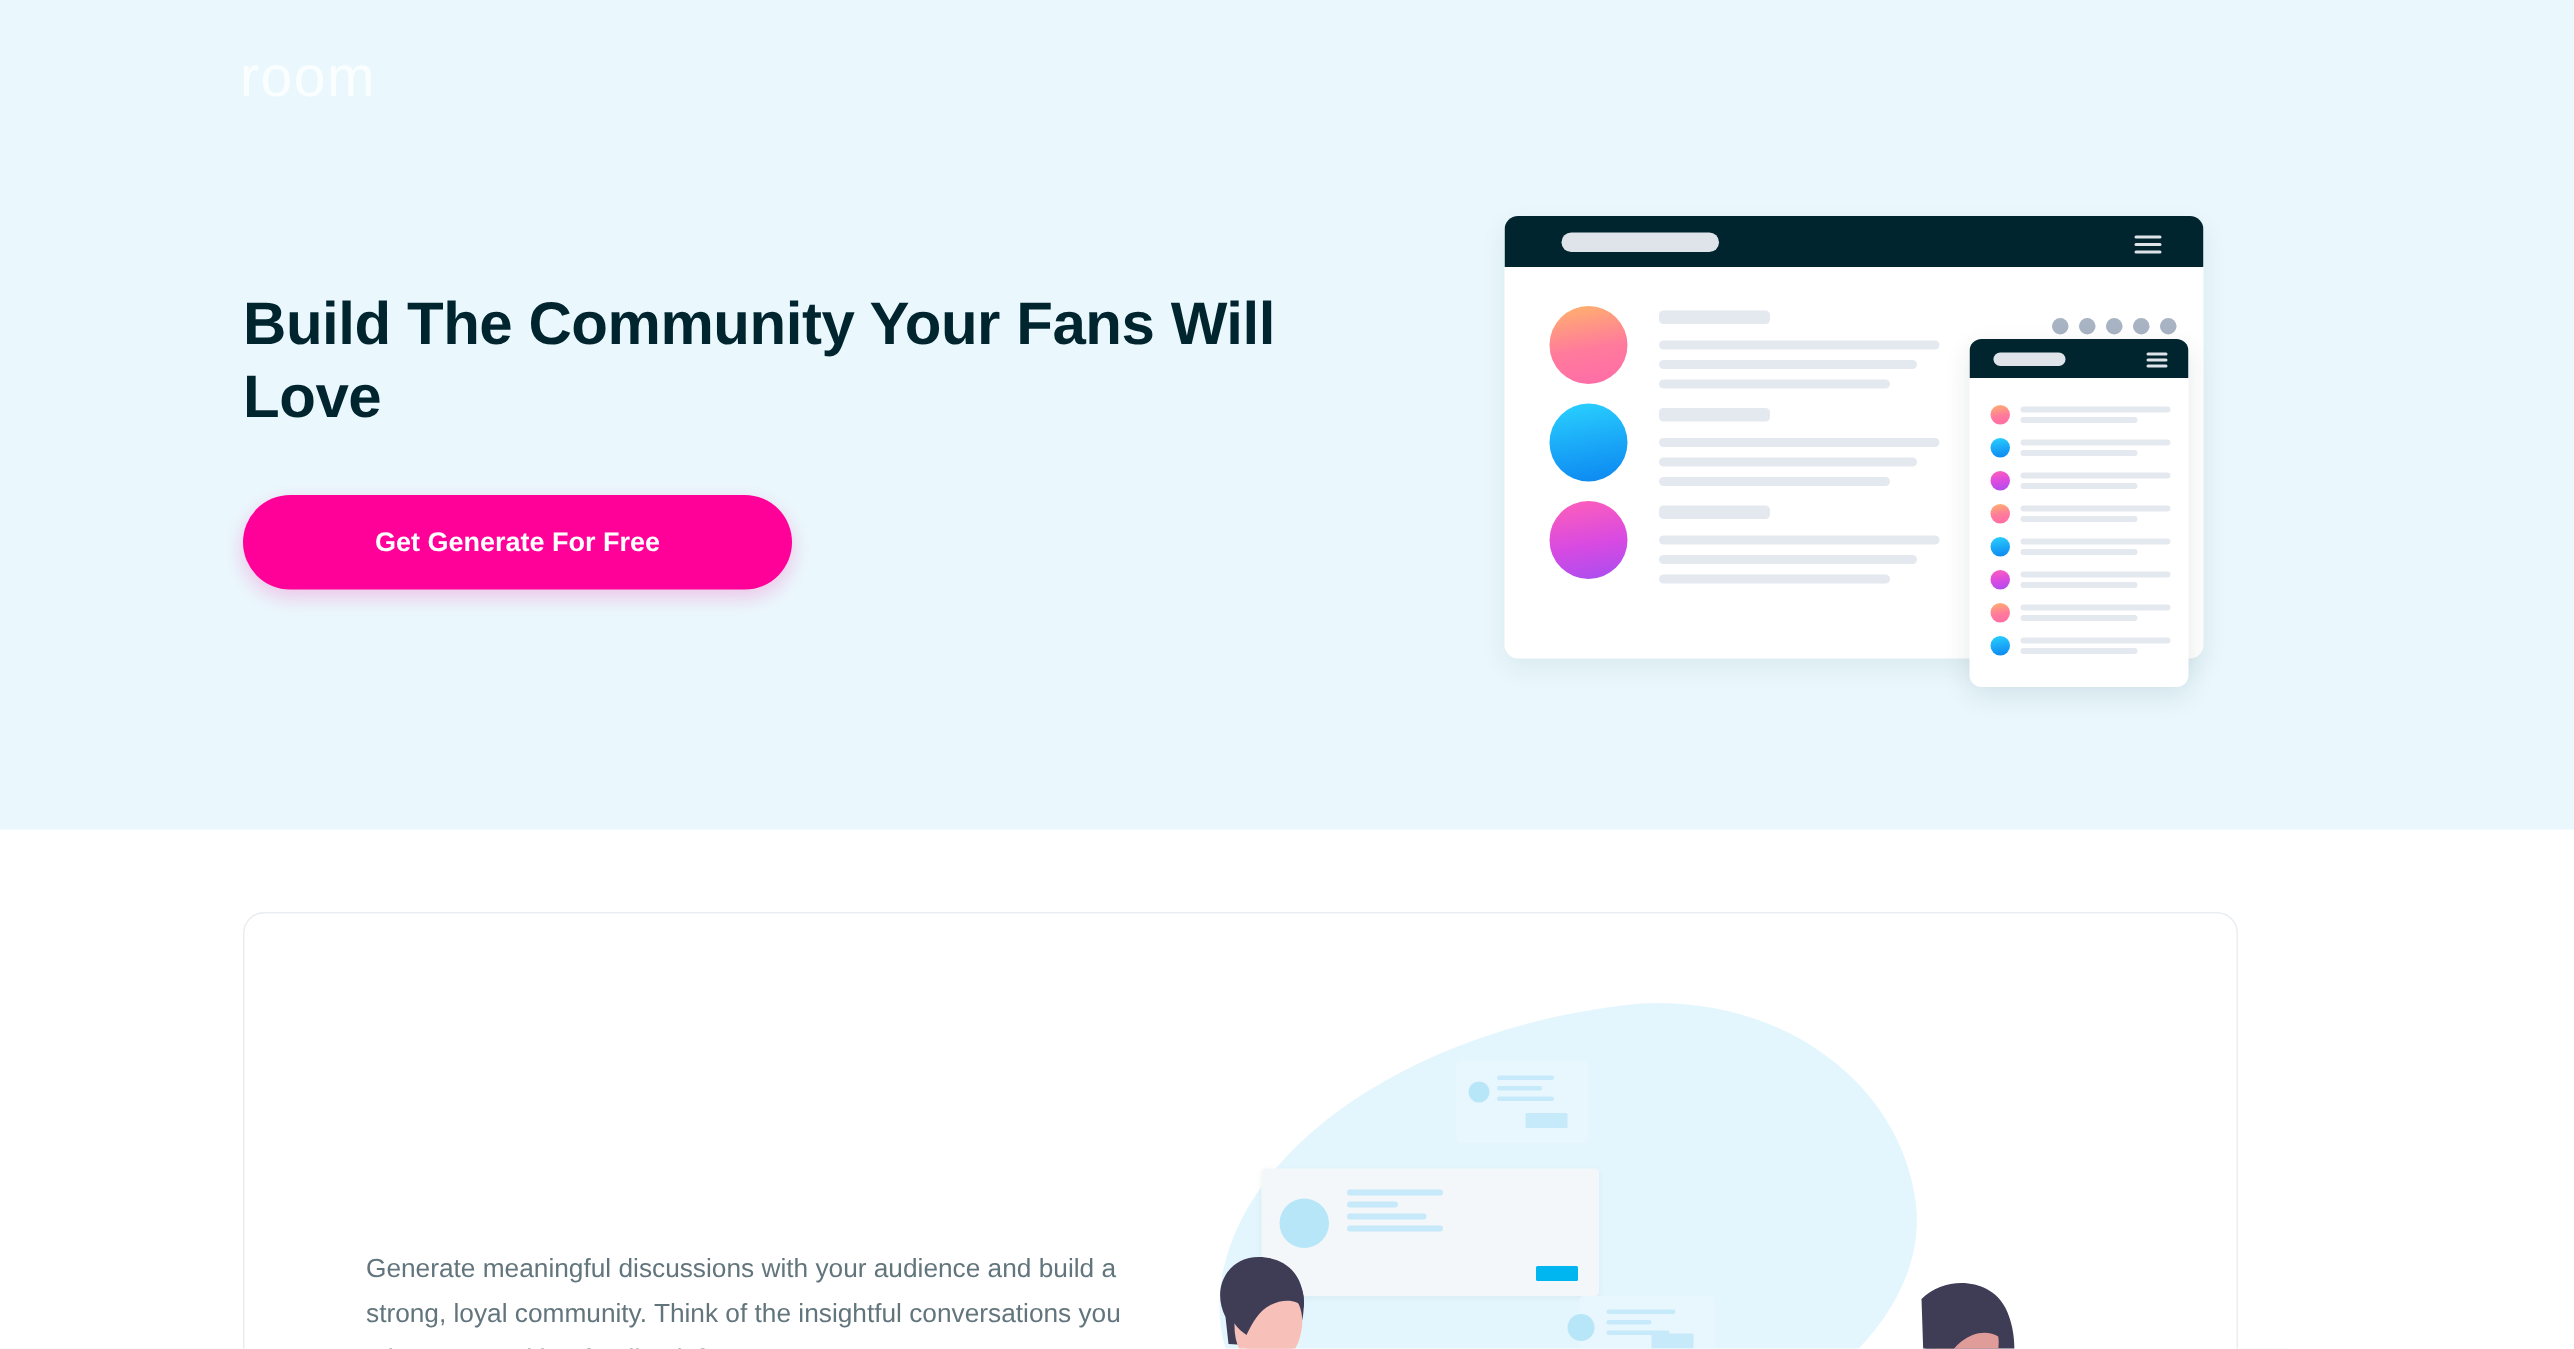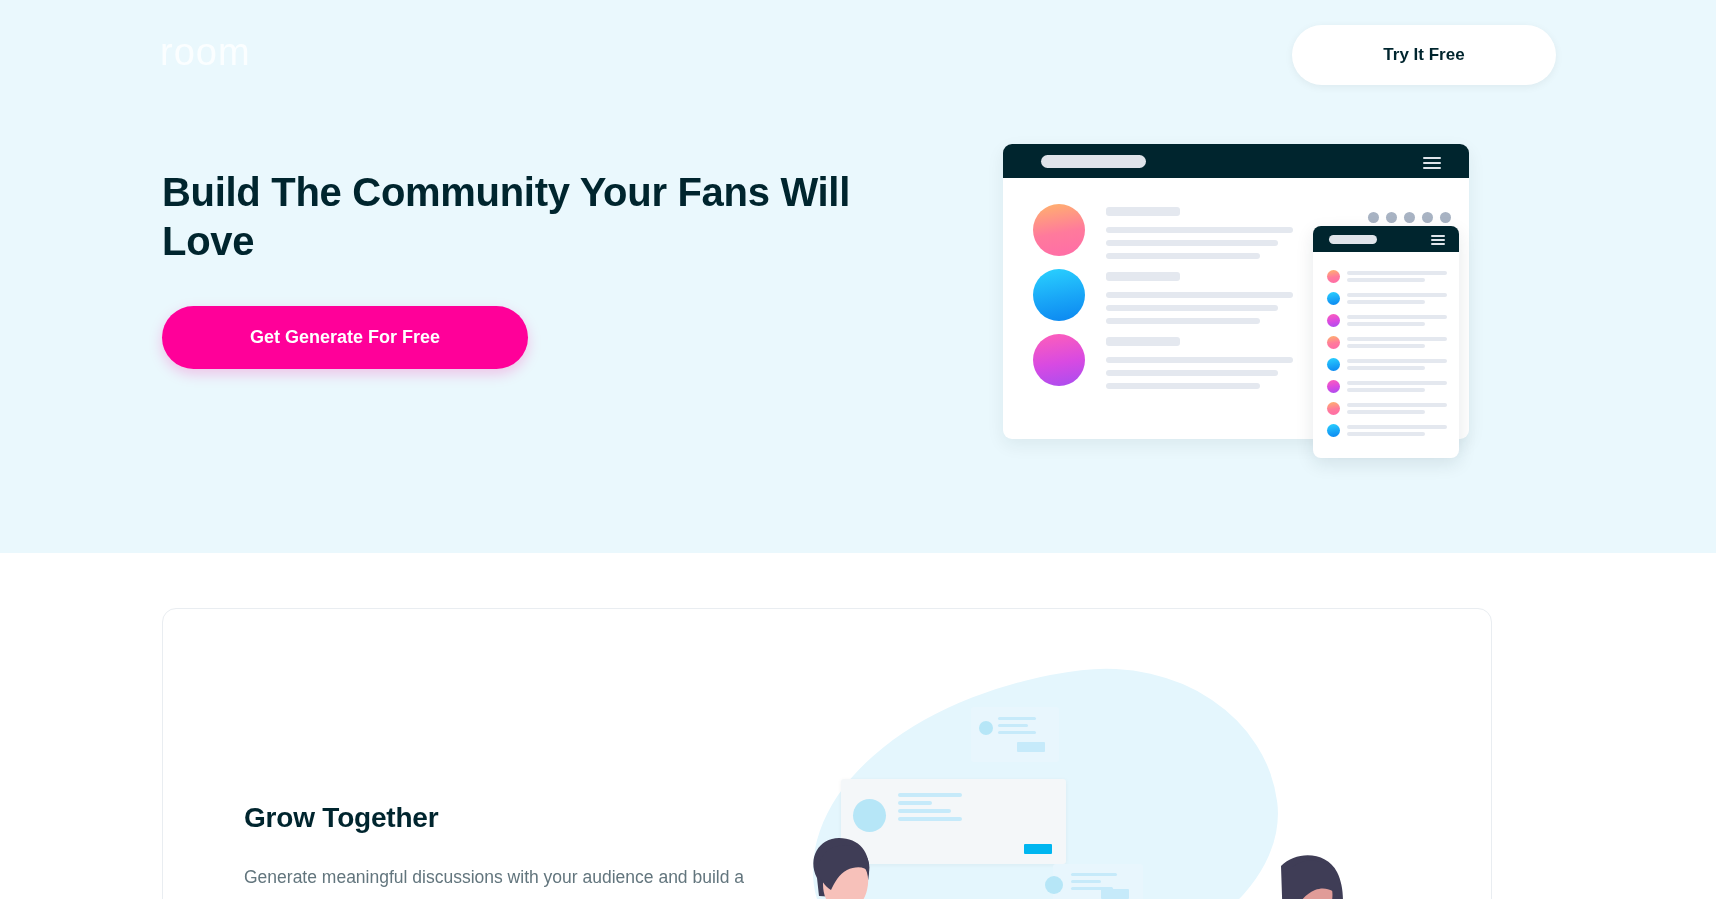--- a/index.html
+++ b/index.html
@@ -47,21 +47,21 @@
     color: #00252e;
     font-family: "Liberation Sans", sans-serif;
     font-size: 17px;
     font-weight: 700;
     cursor: pointer;
     box-shadow: 0 2px 8px rgba(0,0,0,0.06);
   }
 
   .hero-text {
     position: absolute;
-    left: 162px; top: 168px;
+    left: 162px; top: 192px;
     width: 770px;
   }
 
   .hero-title {
     font-size: 40px;
     font-weight: 700;
     line-height: 1.22;
     color: #00252e;
     letter-spacing: -0.3px;
   }
@@ -280,21 +280,20 @@
 </style>
 </head>
 <body>
 
 <div class="page">
 
   <section class="hero">
 
     <nav class="nav">
       <div class="logo">room</div>
-      <button class="try-free-btn">Try It Free</button>
     </nav>
 
     <div class="hero-text">
       <h1 class="hero-title">Build The Community Your Fans Will Love</h1>
       <button class="cta-btn">Get Generate For Free</button>
     </div>
 
     <div class="mock-wrap">
 
       <div class="mock-desk">
@@ -411,21 +410,20 @@
             </div>
           </div>
       </div>
 
     </div>
   </section>
 
   <section class="feature-card">
 
     <div class="feature-text">
-      <h2 class="feature-title">Grow Together</h2>
       <p class="feature-body">Generate meaningful discussions with your audience and build a strong, loyal community. Think of the insightful conversations you miss out on with a feedback form.</p>
     </div>
 
     <div class="feature-illus">
       <div class="blob"></div>
 
       <div class="icard ghost topright">
         <div class="ic-av"></div>
         <div class="ic-lines">
             <span></span>

